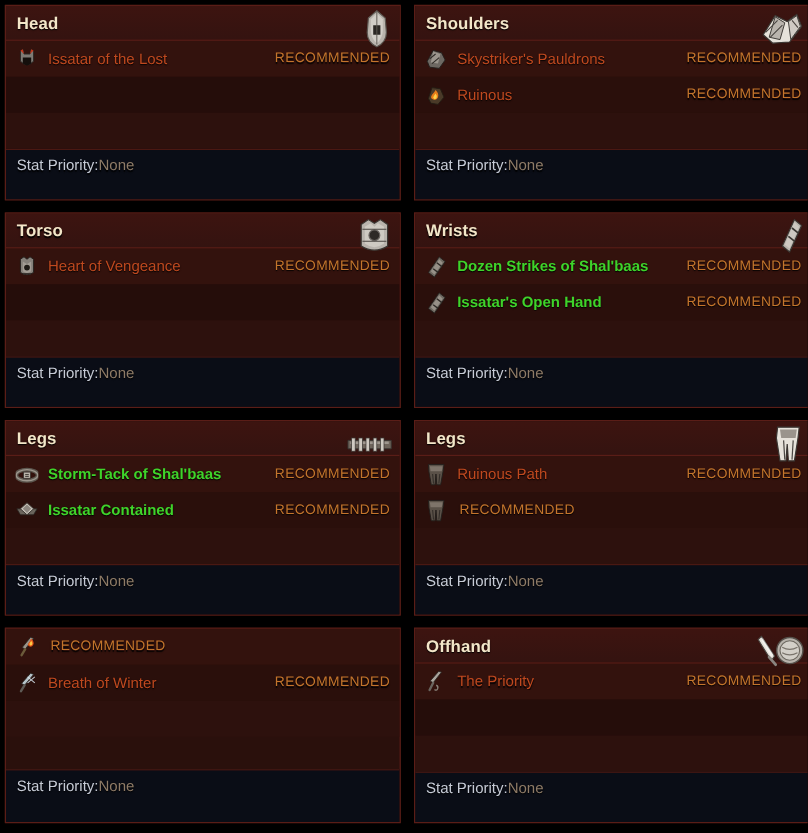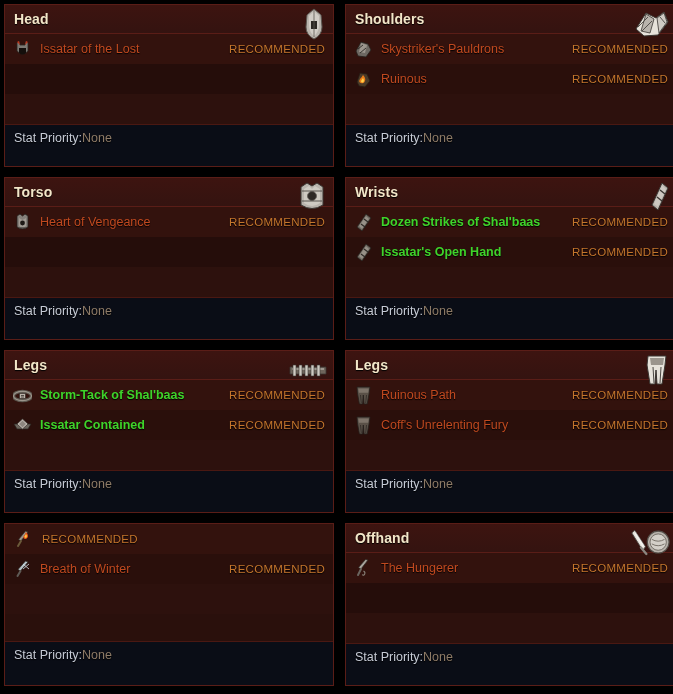--- a/index.html
+++ b/index.html
@@ -362,21 +362,20 @@
           <span class="item-tag">RECOMMENDED</span>
         </div>
         <div class="item-row stripe-b filled">
           <span class="item-icon">
             <svg width="19" height="19" viewBox="0 0 19 19">
       <path d="M3 1 h13 l-0.8 6 l-2 11 h-3.2 l-0.7 -9 l-0.7 9 h-3.2 l-2 -11 z" fill="#5a5148" stroke="#241f1c" stroke-width="0.8"></path>
       <path d="M4.2 2.5 h10.6 l-0.6 4.2 h-9.4 z" fill="#7e746a"></path>
       <path d="M6.5 9 l0.8 8 M12.5 9 l-0.8 8" stroke="#332e29" stroke-width="0.9"></path>
     </svg>
           </span>
-          <span class="item-name rarity-legendary">Coff's Unrelenting Fury</span>
           <span class="item-tag">RECOMMENDED</span>
         </div>
         <div class="item-row stripe-a"></div>
       </div>
       <div class="stat-footer">
         <span class="stat-label">Stat Priority:</span>
         <span class="stat-value">None</span>
       </div>
     </div>
     <div class="panel">
@@ -426,21 +425,21 @@
       </div>
       <div class="items">
         <div class="item-row stripe-a filled">
           <span class="item-icon">
             <svg width="19" height="19" viewBox="0 0 19 19">
       <path d="M14 1 L7 10 L4.5 8.5 L11.5 0.5 Z" fill="#a9a49c" stroke="#2a2521" stroke-width="0.7"></path>
       <path d="M7 10 L4 16" stroke="#6a655f" stroke-width="2" stroke-linecap="round"></path>
       <path d="M9.5 12 q2 1 1.2 3 q-0.9 2 -2.6 0.6" fill="none" stroke="#8a837a" stroke-width="1.1"></path>
     </svg>
           </span>
-          <span class="item-name rarity-legendary">The Hungerer</span>
+          <span class="item-name rarity-legendary">The Priority</span>
           <span class="item-tag">RECOMMENDED</span>
         </div>
         <div class="item-row stripe-b"></div>
         <div class="item-row stripe-a"></div>
       </div>
       <div class="stat-footer">
         <span class="stat-label">Stat Priority:</span>
         <span class="stat-value">None</span>
       </div>
     </div>

